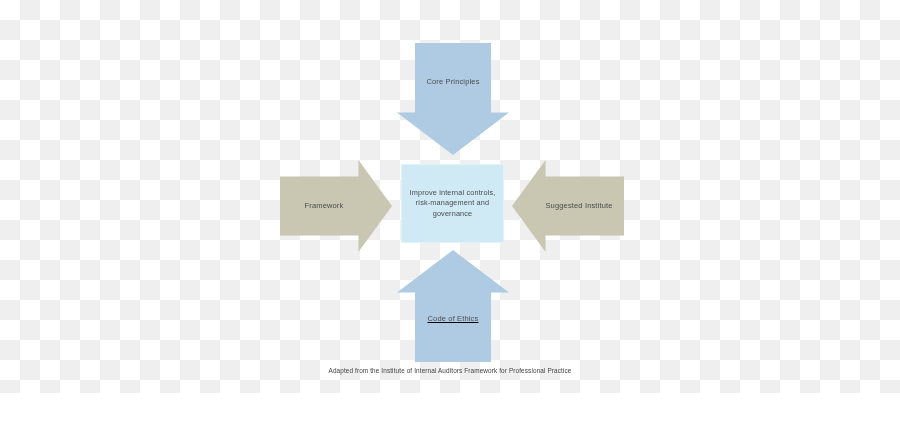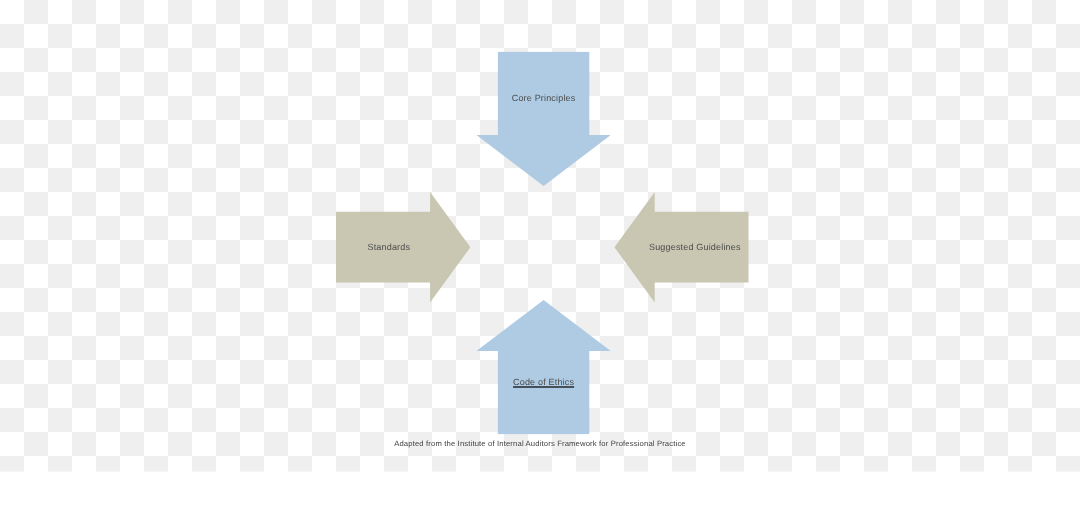--- a/index.html
+++ b/index.html
@@ -131,26 +131,29 @@
 </head>
 <body>
 
 <div id="canvas">
 
   <div class="shape arrow-down" id="arrow-top">
     <span class="shape-label">Core Principles</span>
   </div>
 
   <div class="shape arrow-right" id="arrow-left">
-    <span class="shape-label">Standards</span>
+    <span class="shape-label">Framework</span>
   </div>
 
+  <div class="shape" id="center-box">
+    <span class="shape-label">Improve internal controls, risk-management and governance</span>
+  </div>
 
   <div class="shape arrow-left" id="arrow-right">
-    <span class="shape-label">Suggested Guidelines</span>
+    <span class="shape-label">Suggested Institute</span>
   </div>
 
   <div class="shape arrow-up" id="arrow-bottom">
     <span class="shape-label">Code of Ethics</span>
   </div>
 
   <div id="caption">Adapted from the Institute of Internal Auditors Framework for Professional Practice</div>
 
 </div>
 

